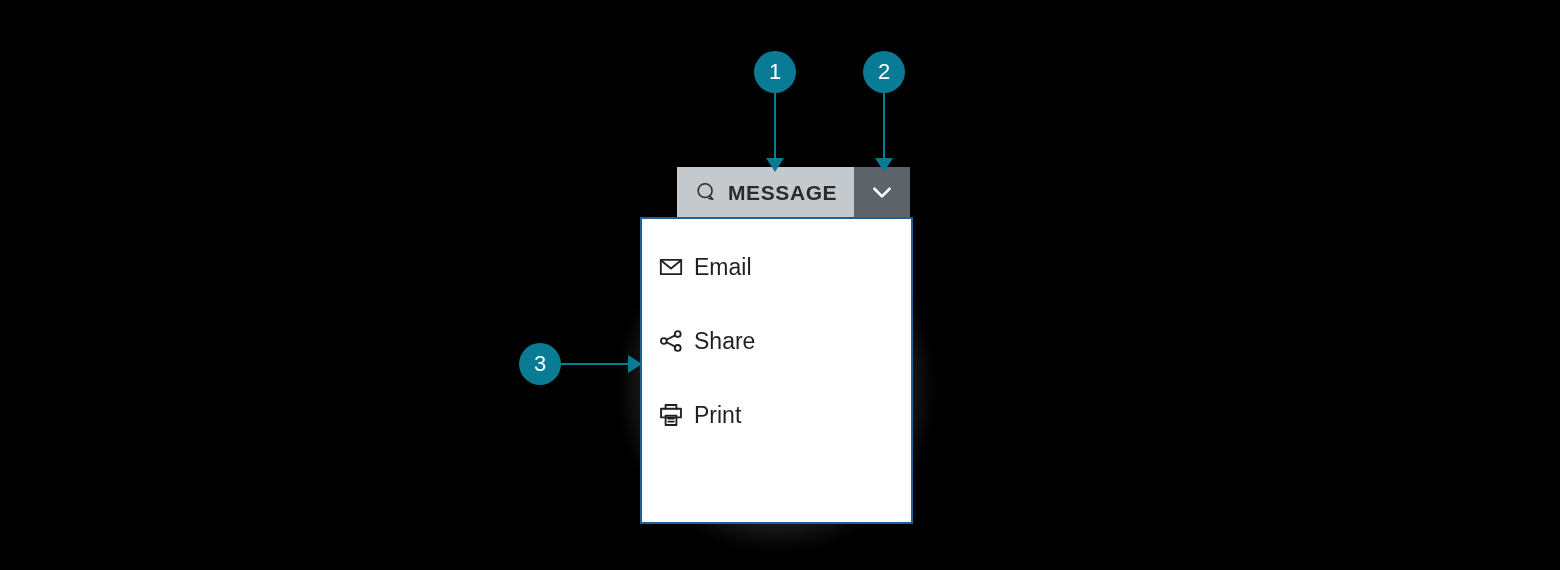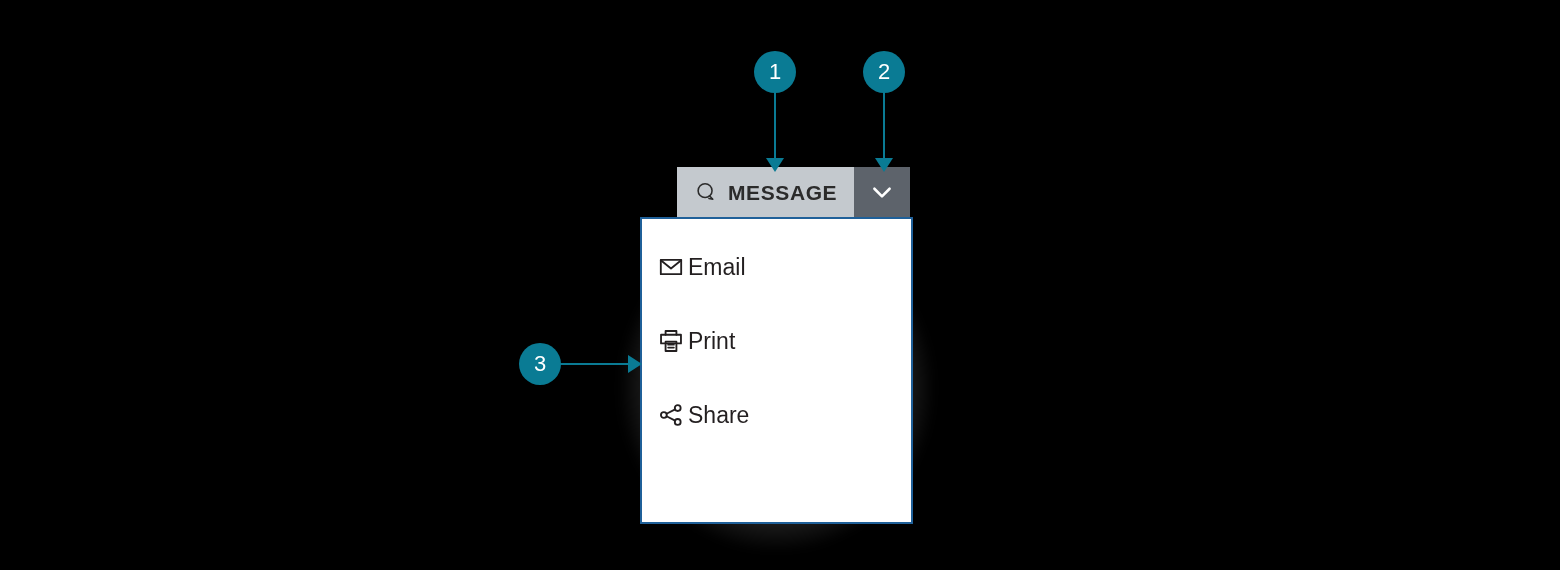--- a/index.html
+++ b/index.html
@@ -84,21 +84,21 @@
     box-sizing: border-box;
   }
   .menu-list {
     list-style: none;
     margin: 0;
     padding: 22px 0 0 0;
   }
   .menu-item {
     display: flex;
     align-items: center;
-    gap: 4px;
+    gap: 10px;
     height: 52px;
     padding: 0 0 0 16px;
     margin-bottom: 22px;
     cursor: default;
   }
   .menu-item:last-child { margin-bottom: 0; }
   .mi-icon {
     width: 26px;
     height: 26px;
     flex: 0 0 auto;
@@ -199,47 +199,47 @@
       <li class="menu-item">
         <span class="mi-icon">
           <svg viewBox="0 0 24 24" width="26" height="26" fill="none" stroke="#231f20" stroke-width="1.7" stroke-linecap="round" stroke-linejoin="round">
             <rect x="2.6" y="5.4" width="18.8" height="13.2"></rect>
             <path d="M2.6 5.8 L12 13.4 L21.4 5.8"></path>
           </svg>
         </span>
         <span class="mi-label">Email</span>
       </li>
 
+
+      <li class="menu-item">
+        <span class="mi-icon">
+          <svg viewBox="0 0 24 24" width="26" height="26" fill="none" stroke="#231f20" stroke-width="1.7" stroke-linecap="round" stroke-linejoin="round">
+            <circle cx="18.2" cy="5.6" r="2.7"></circle>
+            <circle cx="5.4" cy="12" r="2.7"></circle>
+            <circle cx="18.2" cy="18.4" r="2.7"></circle>
+            <path d="M7.9 10.8 L15.8 6.8"></path>
+            <path d="M7.9 13.2 L15.8 17.2"></path>
+          </svg>
+        </span>
+        <span class="mi-label">Share</span>
+      </li>
 
       <li class="menu-item">
         <span class="mi-icon">
           <svg viewBox="0 0 24 24" width="26" height="26" fill="none" stroke="#231f20" stroke-width="1.7" stroke-linecap="round" stroke-linejoin="round">
             <path d="M7 6.2 L7 2.8 L17 2.8 L17 6.2"></path>
             <rect x="2.8" y="6.2" width="18.4" height="8"></rect>
             <rect x="7" y="12.6" width="10" height="8.6"></rect>
             <path d="M9.4 15.4 L14.6 15.4"></path>
             <path d="M9.4 18.1 L14.6 18.1"></path>
           </svg>
         </span>
         <span class="mi-label">Print</span>
       </li>
 
-      <li class="menu-item">
-        <span class="mi-icon">
-          <svg viewBox="0 0 24 24" width="26" height="26" fill="none" stroke="#231f20" stroke-width="1.7" stroke-linecap="round" stroke-linejoin="round">
-            <circle cx="18.2" cy="5.6" r="2.7"></circle>
-            <circle cx="5.4" cy="12" r="2.7"></circle>
-            <circle cx="18.2" cy="18.4" r="2.7"></circle>
-            <path d="M7.9 10.8 L15.8 6.8"></path>
-            <path d="M7.9 13.2 L15.8 17.2"></path>
-          </svg>
-        </span>
-        <span class="mi-label">Share</span>
-      </li>
-
     </ul>
   </div>
 
   <div class="callout-line-v line-1"></div>
   <div class="arrow-down arrow-1"></div>
   <div class="callout-badge badge-1">1</div>
 
   <div class="callout-line-v line-2"></div>
   <div class="arrow-down arrow-2"></div>
   <div class="callout-badge badge-2">2</div>

